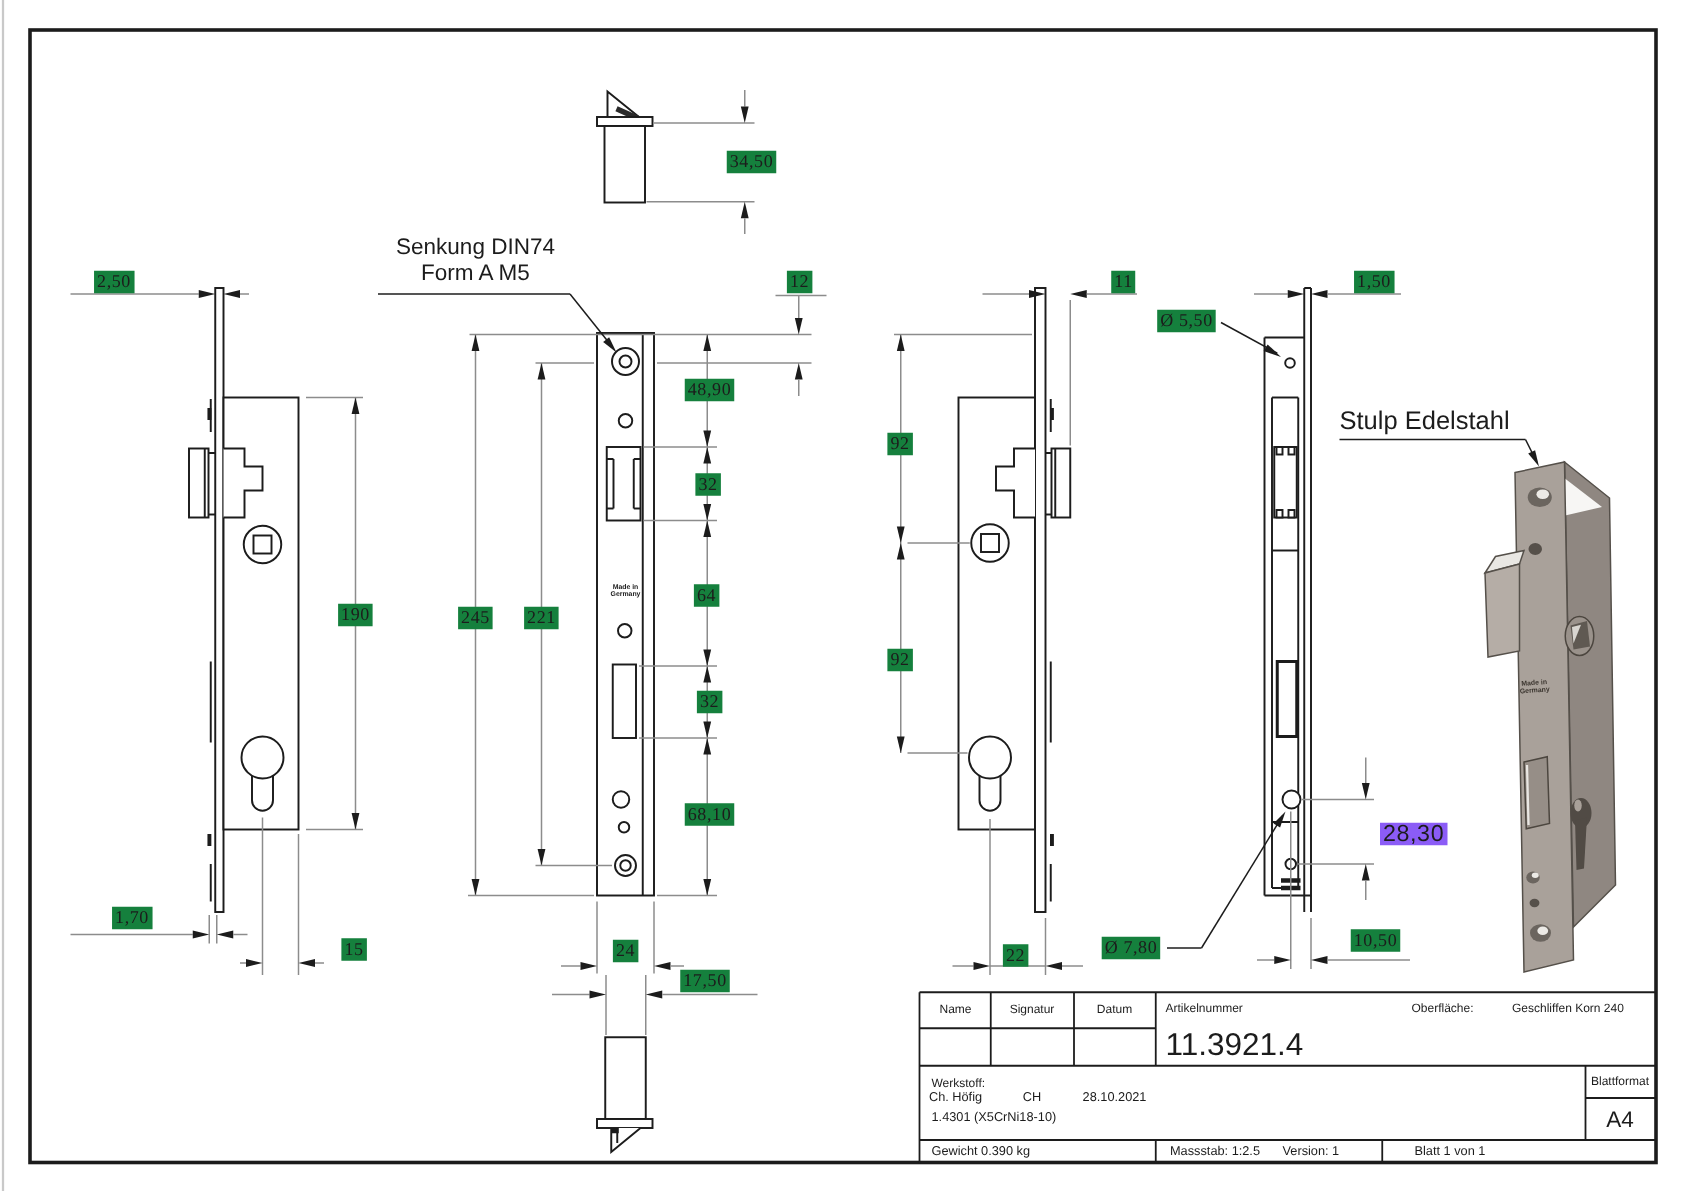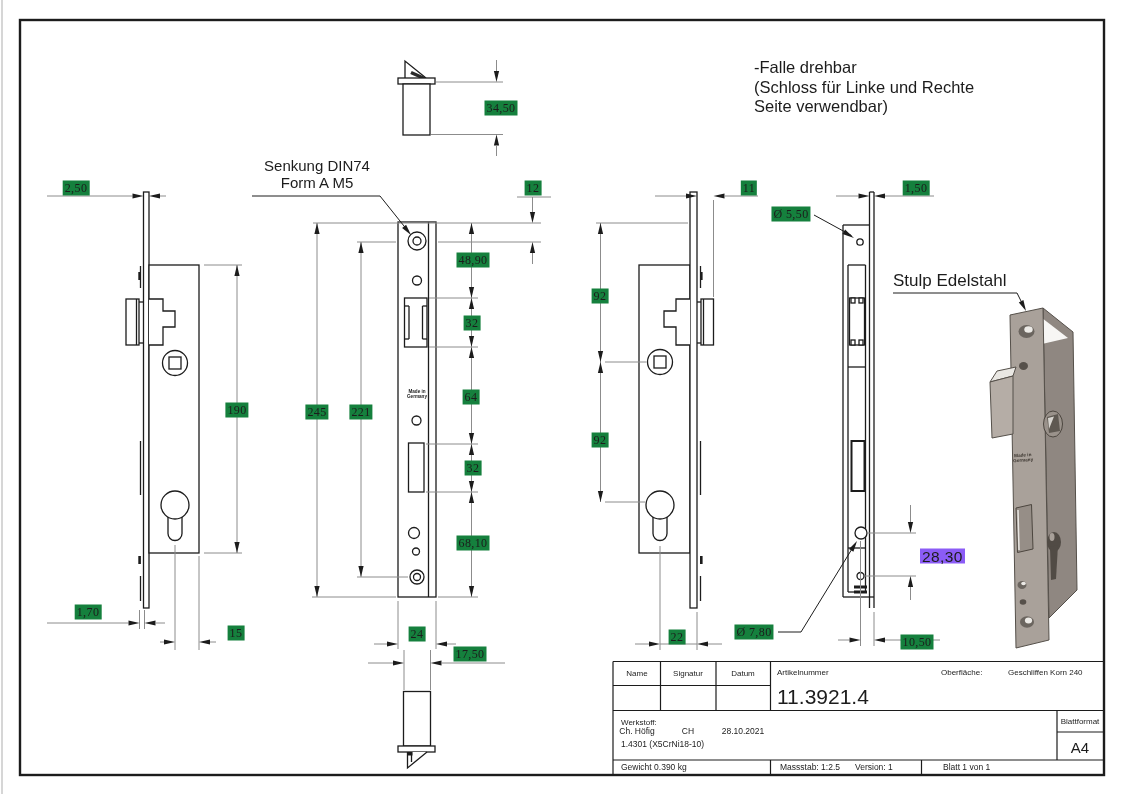--- a/index.html
+++ b/index.html
@@ -304,23 +304,20 @@
   <line x1="613" y1="760" x2="1104" y2="760" class="tbl"></line>
   <line x1="660.5" y1="661.5" x2="660.5" y2="710.5" class="tbl"></line>
   <line x1="716" y1="661.5" x2="716" y2="710.5" class="tbl"></line>
   <line x1="770.5" y1="661.5" x2="770.5" y2="710.5" class="tbl"></line>
   <line x1="1057" y1="710.5" x2="1057" y2="760" class="tbl"></line>
   <line x1="770.5" y1="760" x2="770.5" y2="775" class="tbl"></line>
   <line x1="921.5" y1="760" x2="921.5" y2="775" class="tbl"></line>
 </g>
 </svg>
 
-<div class="note" style="left:754px;top:58px;">-Falle drehbar
-(Schloss für Linke und Rechte
-Seite verwendbar)</div>
 <div class="note-c" style="left:317px;top:174px;">Senkung DIN74
 Form A M5</div>
 <div class="note" style="left:893px;top:271px;font-size:17px;">Stulp Edelstahl</div>
 <div class="madein" style="left:417px;top:394px;">Made in
 Germany</div>
 <div class="madein" style="left:1023px;top:458px;transform:translate(-50%,-50%) rotate(-4deg);color:#3a342e;">Made in
 Germany</div>
 
 <div class="lbl" style="left:76px;top:188px;">2,50</div>
 <div class="lbl" style="left:501px;top:108px;">34,50</div>
@@ -337,21 +334,21 @@
 <div class="lbl" style="left:236px;top:633px;">15</div>
 <div class="lbl" style="left:417px;top:634px;">24</div>
 <div class="lbl" style="left:470px;top:654px;">17,50</div>
 <div class="lbl" style="left:749px;top:188px;">11</div>
 <div class="lbl" style="left:600px;top:296px;">92</div>
 <div class="lbl" style="left:600px;top:440px;">92</div>
 <div class="lbl" style="left:916px;top:188px;">1,50</div>
 <div class="lbl" style="left:791px;top:214px;">Ø 5,50</div>
 <div class="lbl-l" style="left:920px;top:556px;">28,30</div>
 <div class="lbl" style="left:754px;top:632px;">Ø 7,80</div>
-<div class="lbl" style="left:917px;top:642px;">10,50</div>
+<div class="lbl" style="left:917px;top:627px;">10,50</div>
 <div class="lbl" style="left:677px;top:637px;">22</div>
 
 <div>
   <div class="tb" style="left:637px;top:673px;">Name</div>
   <div class="tb" style="left:688px;top:673px;">Signatur</div>
   <div class="tb" style="left:743px;top:673px;">Datum</div>
   <div class="tbv" style="left:637px;top:698px;">Ch. Höfig</div>
   <div class="tbv" style="left:688px;top:698px;">CH</div>
   <div class="tbv" style="left:743px;top:698px;">28.10.2021</div>
   <div class="tb-l" style="left:777px;top:672px;">Artikelnummer</div>

